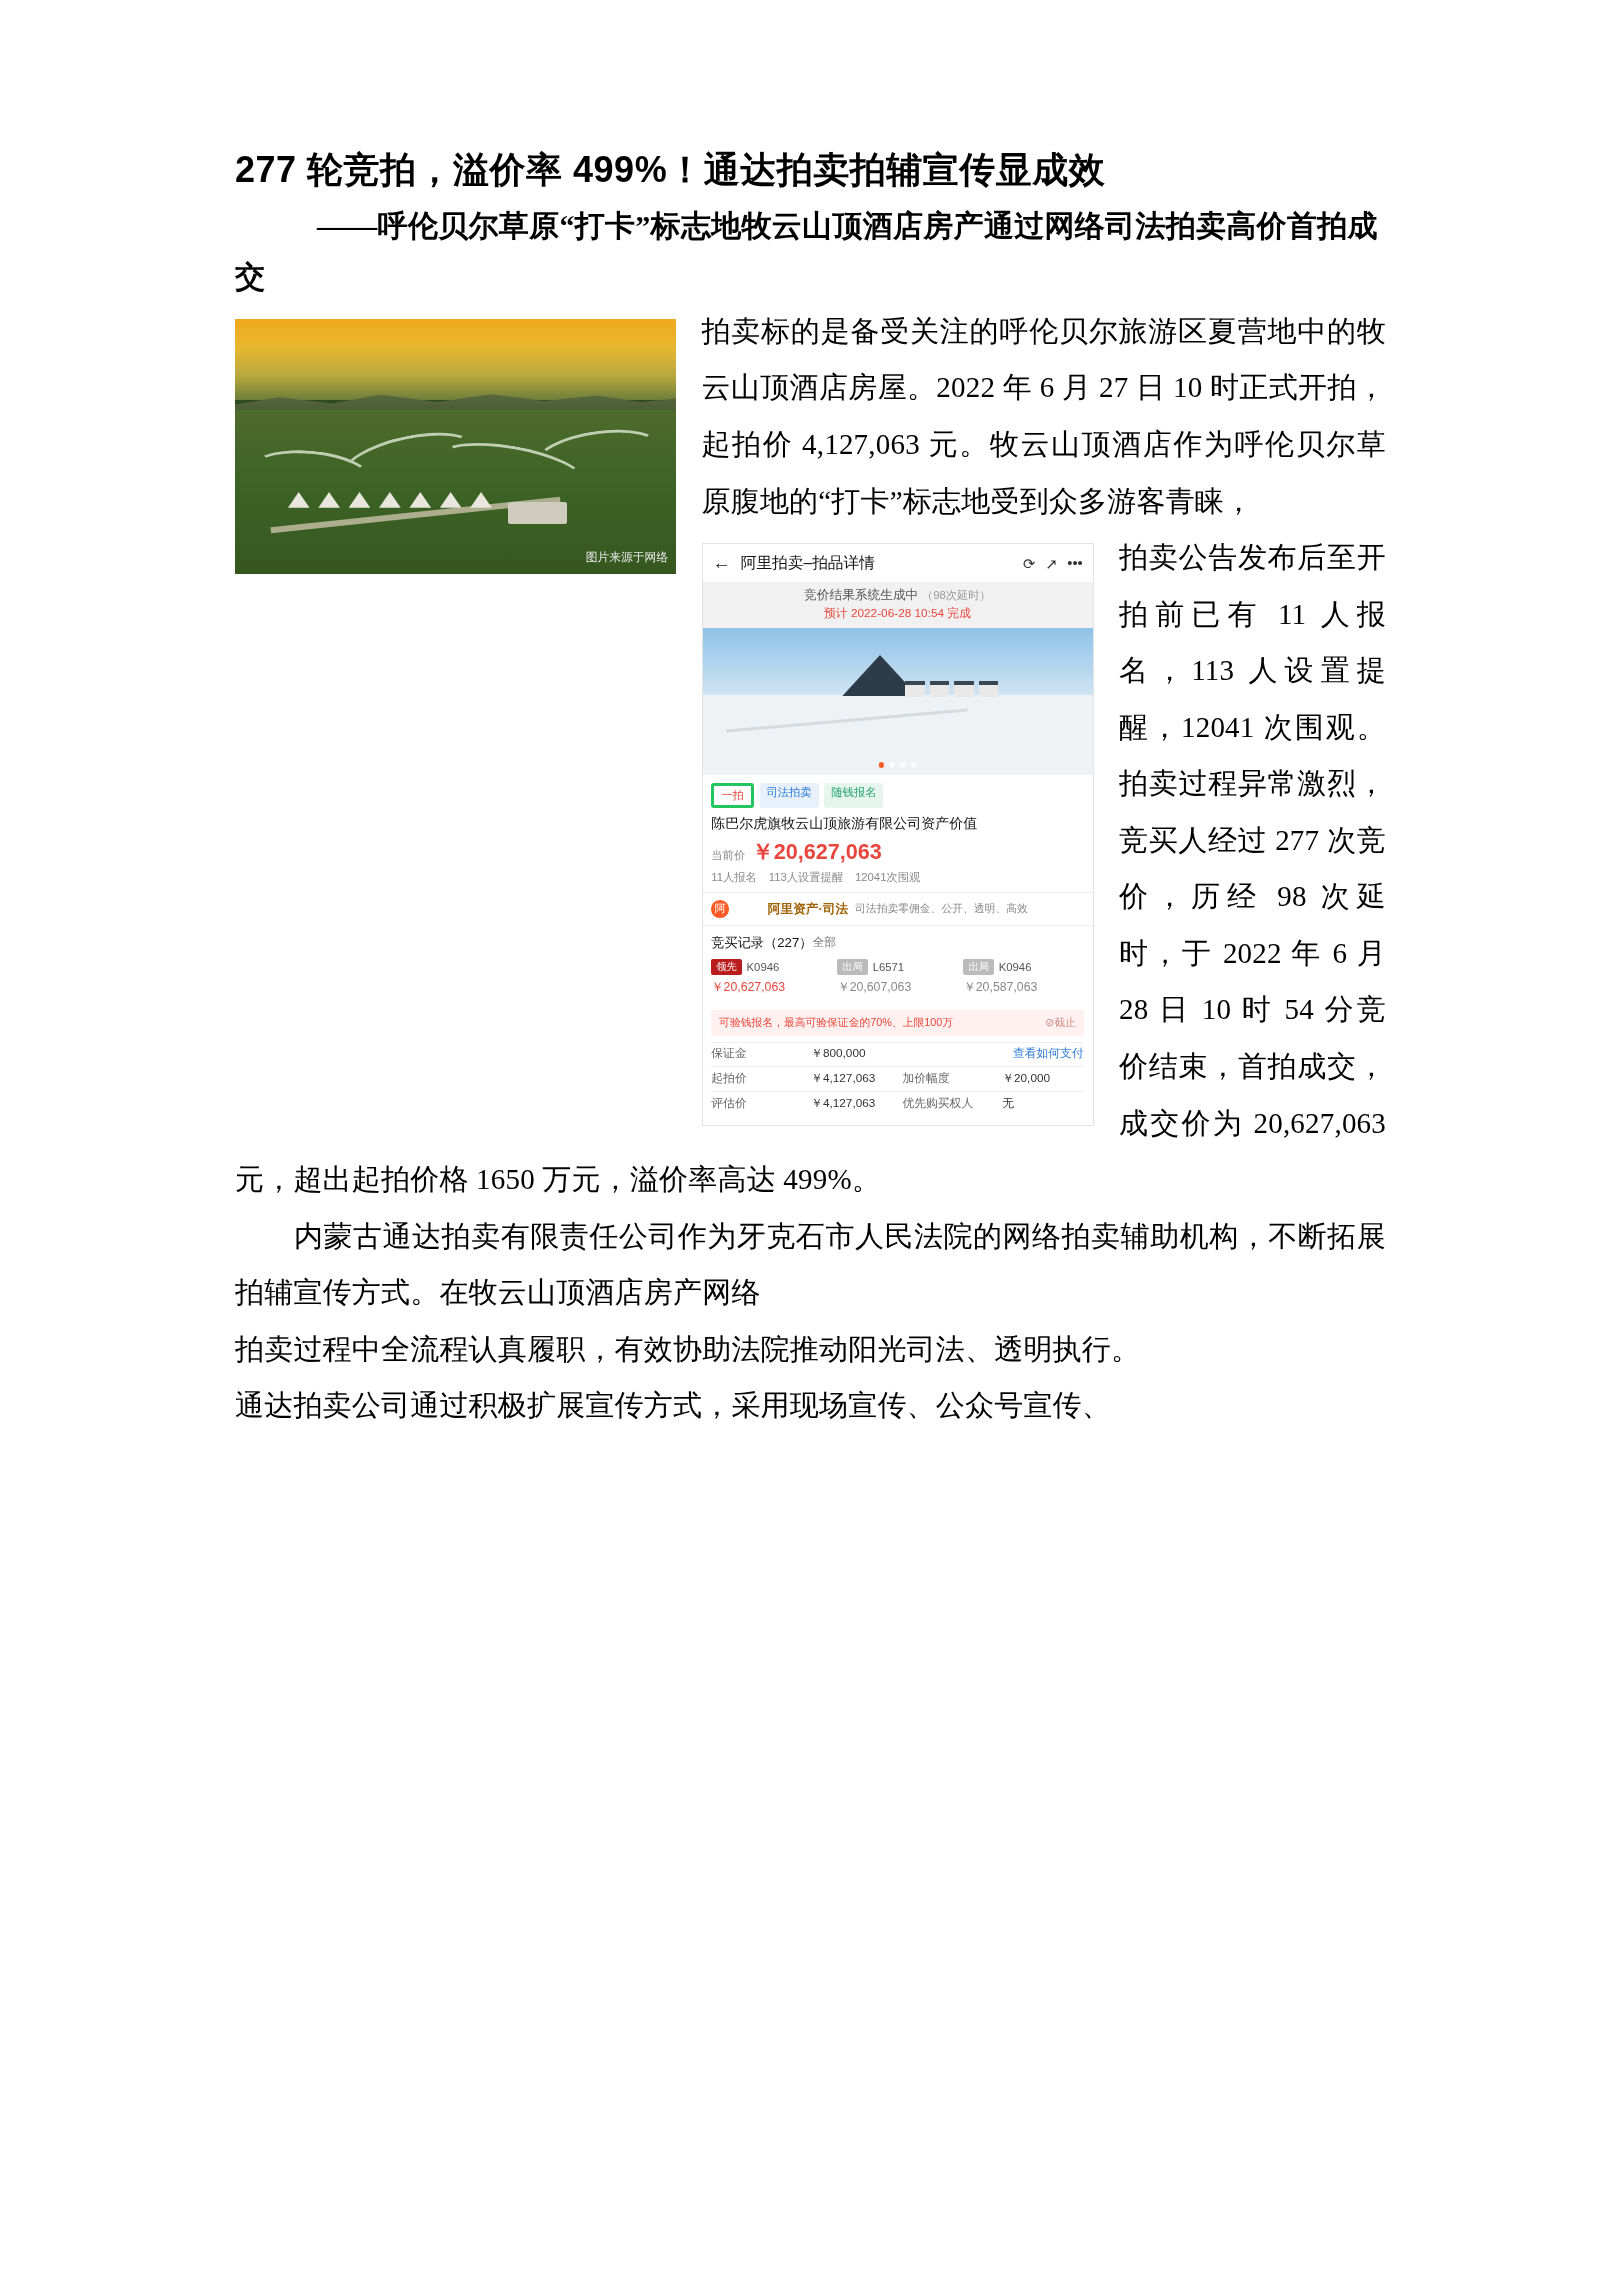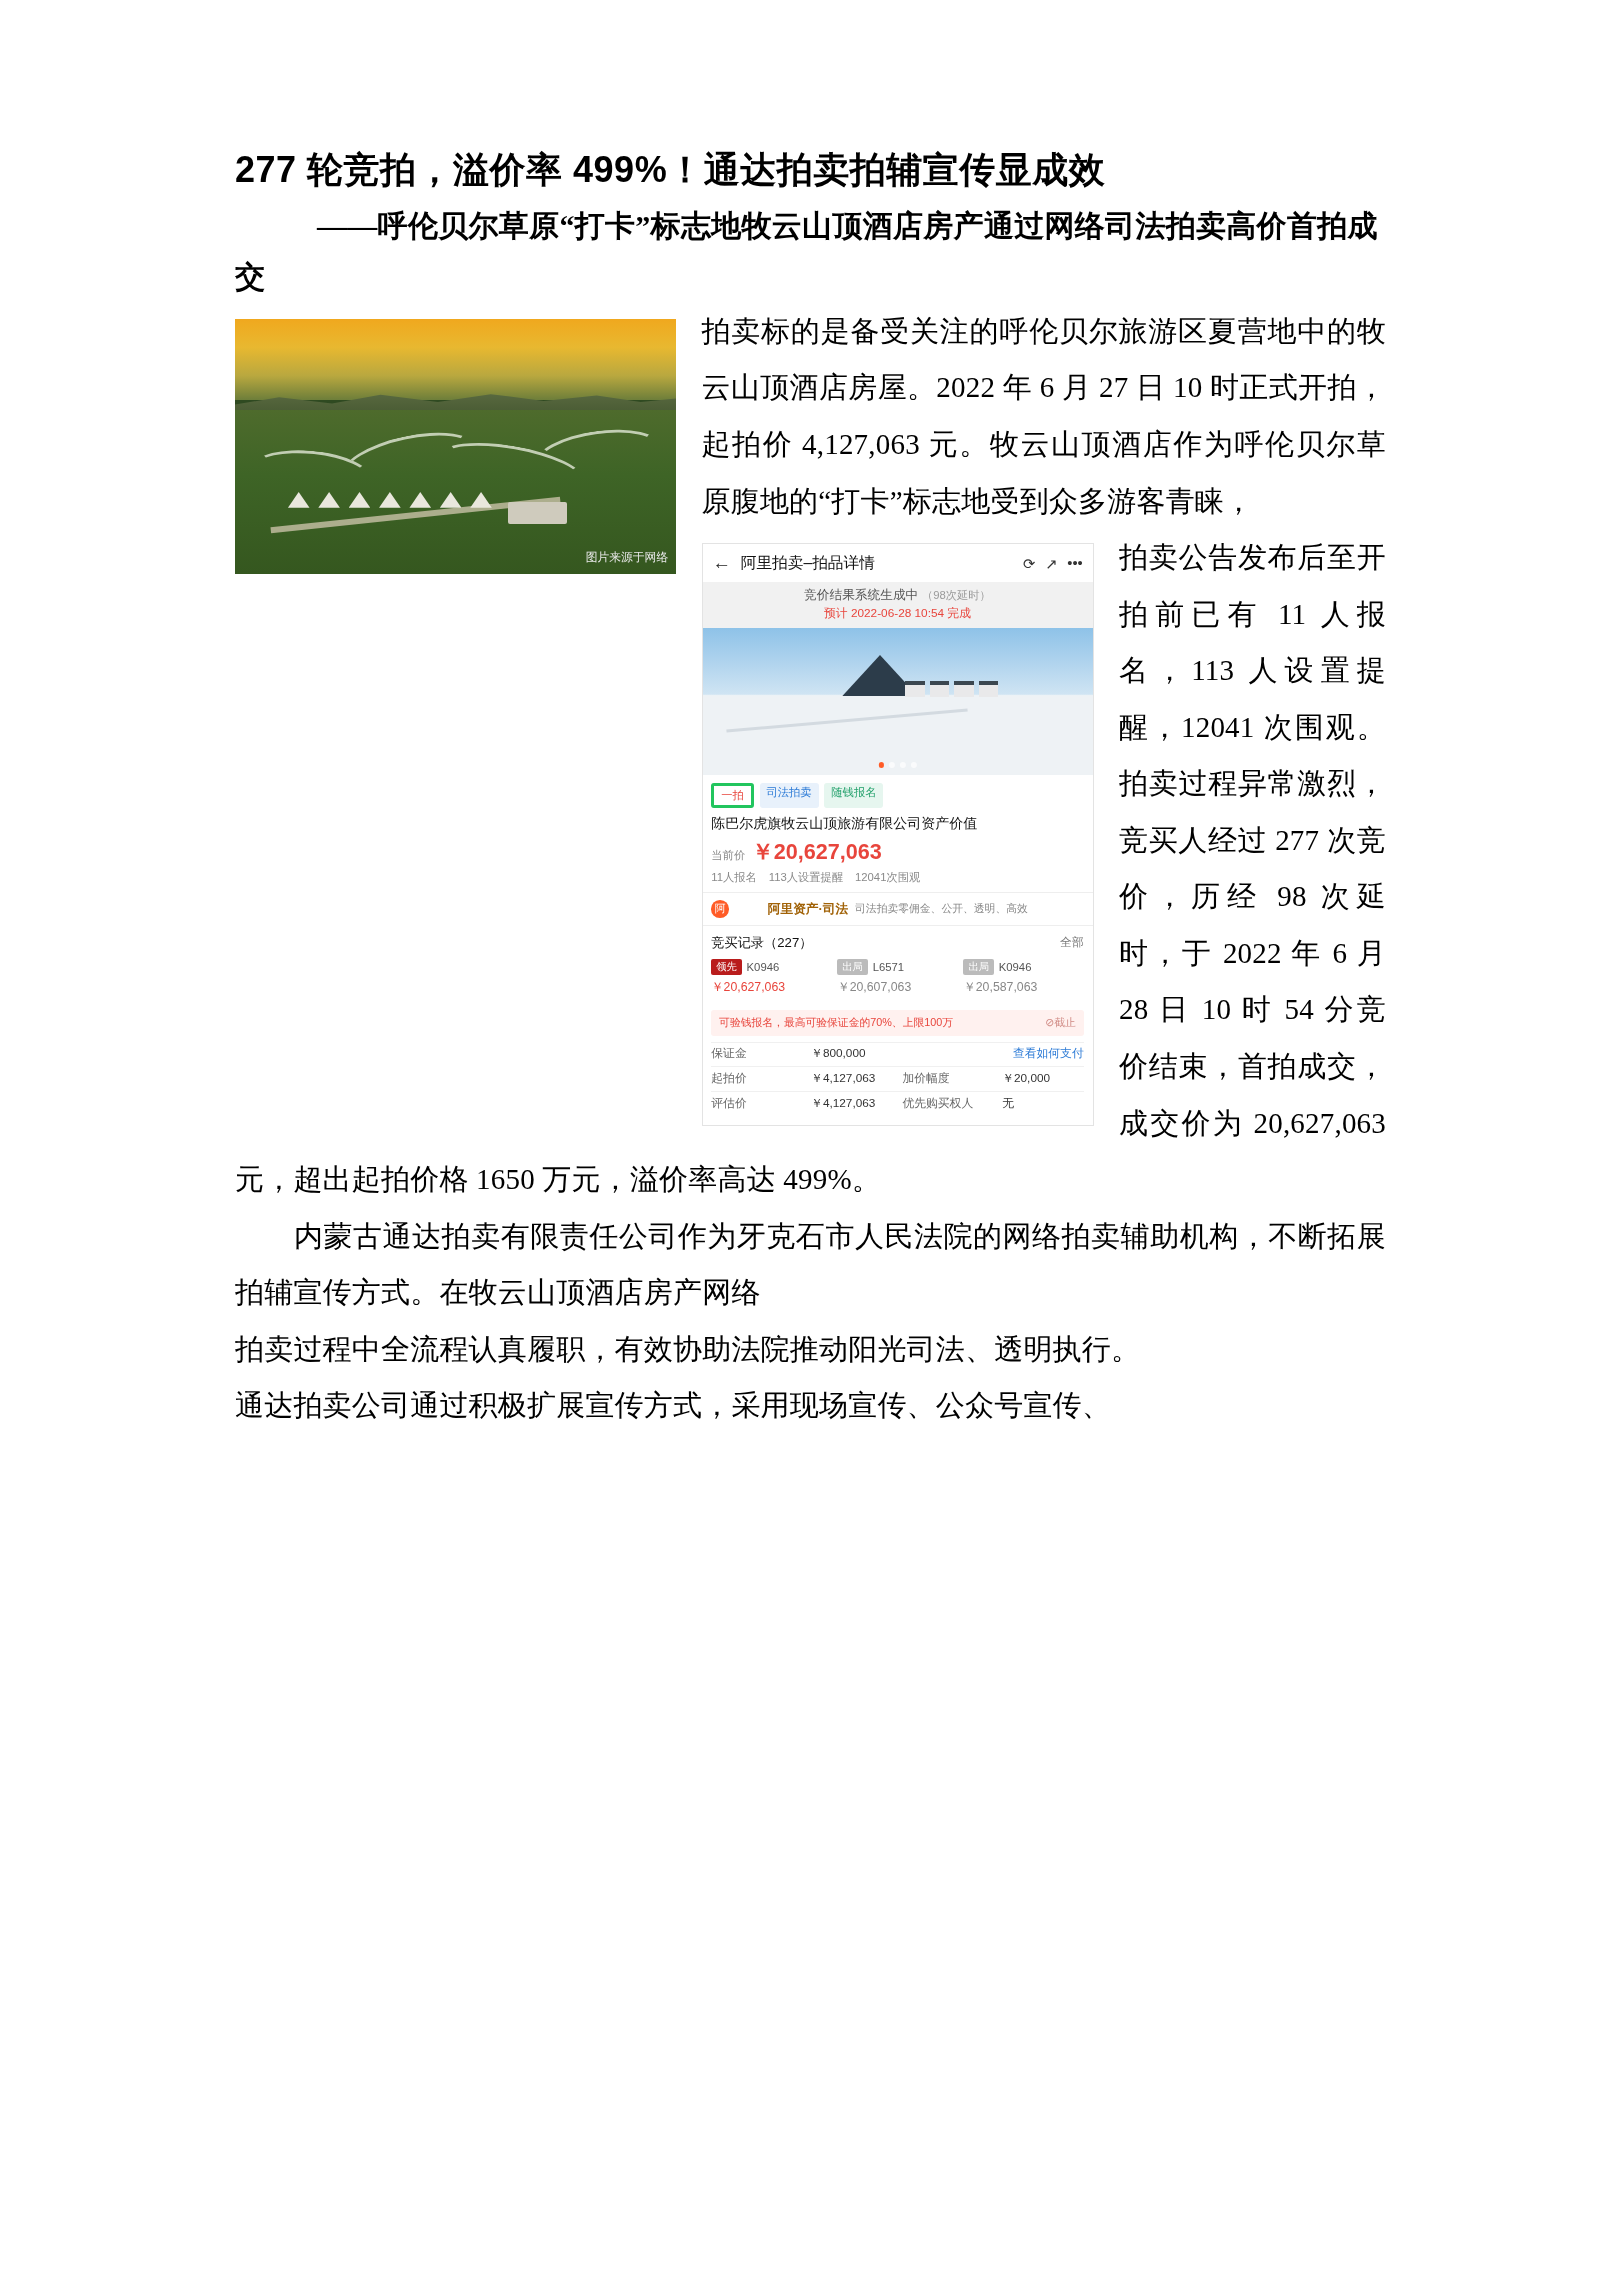--- a/index.html
+++ b/index.html
@@ -157,21 +157,21 @@
     border-top: 1px solid #eee; border-bottom: 1px solid #eee;
     padding: 6.9px 8.8px; background: #fff;
   }
   .ali-logo {
     width: 17.6px; height: 17.6px; border-radius: 50%; background: #ff5b26;
     color: #fff; font-size: 10.8px; display: flex; align-items: center; justify-content: center;
   }
   .ali-name { font-size: 12.7px; color: #a16207; font-weight: bold; padding-left: 32px; }
   .ali-desc { font-size: 10.8px; color: #888; }
   .rec-head {
-    display: flex; justify-content: space-between; align-items: center;
+    display: flex; align-items: center;
     padding: 7.8px 8.8px; font-size: 13.2px; color: #111;
   }
   .rec-head .all { color: #777; font-size: 11.8px; }
   .bid-table { padding: 0 8.8px 5.9px 8.8px; }
   .bid-row { display: flex; gap: 5.9px; margin-bottom: 3.9px; }
   .bid-cell { flex: 1; display: flex; align-items: center; gap: 4.9px; }
   .chip { font-size: 10.3px; padding: 1px 4.9px; border-radius: 2px; color: #fff; }
   .chip-lead { background: #b91c1c; }
   .chip-out { background: #bbb; }
   .bid-user { font-size: 11.3px; color: #555; }

